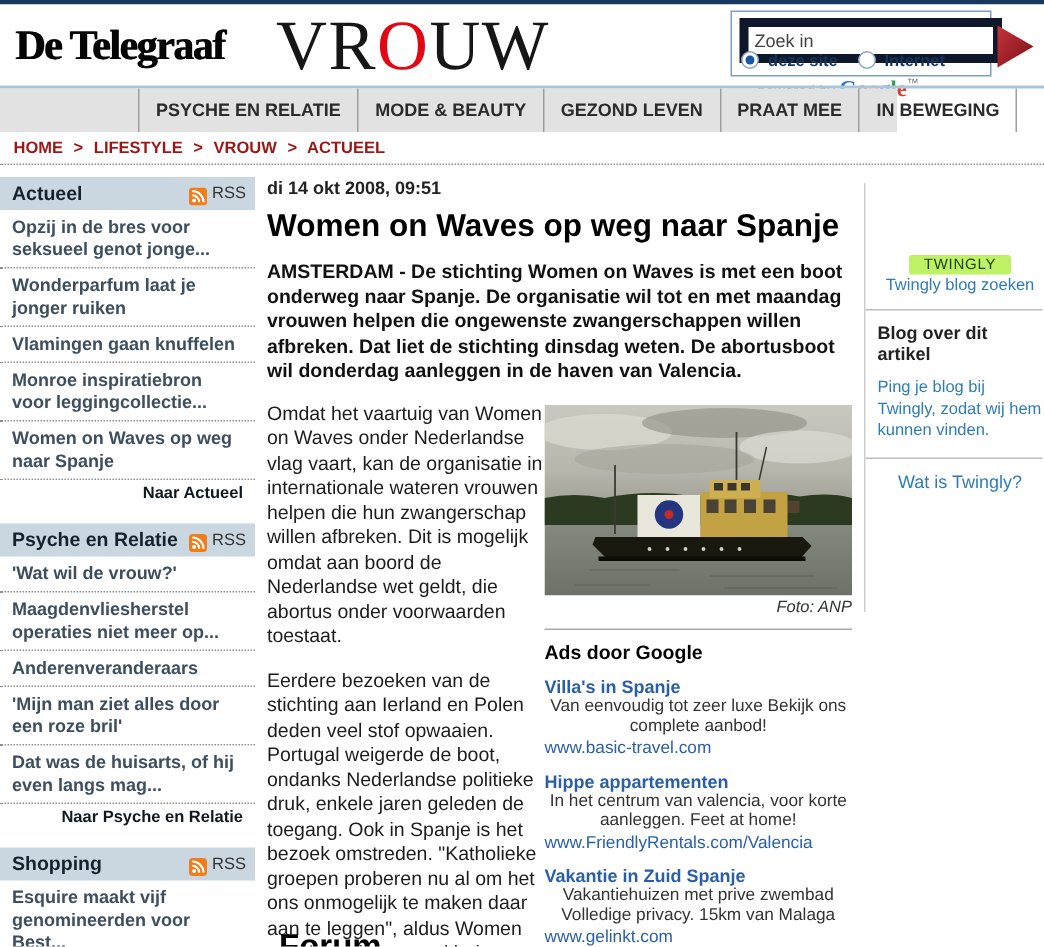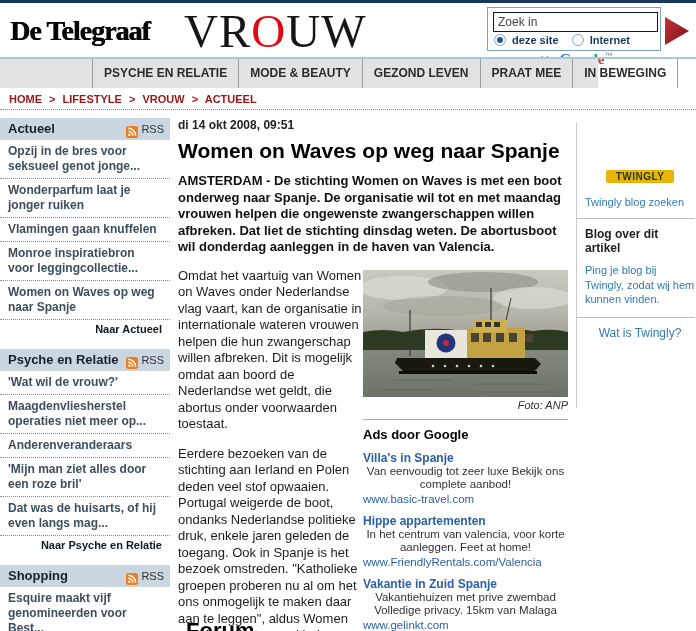--- a/index.html
+++ b/index.html
@@ -18,21 +18,21 @@
   .vrouw{
     position:absolute;left:184px;top:0px;
     font-family:"Liberation Serif",serif;font-size:47px;color:#161616;
     letter-spacing:1px;line-height:56px;
   }
   .vrouw .red{color:#e30613;}
   .searchpanel{position:absolute;left:487px;top:4px;width:172px;height:42px;
     border:1px solid #7aa0c8;background:#fff;}
   .searchpanel input{
     position:absolute;left:5px;top:4px;width:155px;height:16px;
-    border:1px solid #0f172a;font-family:"Liberation Sans",sans-serif;
+    border:6px solid #0f172a;font-family:"Liberation Sans",sans-serif;
     font-size:12px;color:#444;padding:1px 4px;
   }
   .radios{position:absolute;left:6px;top:26px;width:162px;height:14px;font-size:11px;font-weight:bold;color:#12365e;}
   .radio{display:inline-block;width:10px;height:10px;border:1px solid #8aa7c4;border-radius:50%;
     background:#fff;vertical-align:-2px;margin-right:3px;position:relative;}
   .radio.checked::after{content:"";position:absolute;left:2px;top:2px;width:6px;height:6px;border-radius:50%;background:#1b57a8;}
   .radios label{margin-right:10px;cursor:pointer;}
   .powered{position:absolute;left:505px;top:48px;width:160px;font-size:10px;color:#666;}
   .gword{font-family:"Liberation Serif",serif;font-weight:bold;font-size:15px;letter-spacing:0px;}
   .gB{color:#2a6bd4;} .gR{color:#d4412f;} .gY{color:#f0b627;} .gG{color:#2f9e44;}
@@ -79,23 +79,23 @@
   .adshdr{font-size:13px;font-weight:bold;color:#000;margin-bottom:9px;}
   .ad{margin-bottom:8px;}
   .adtitle{font-size:12px;font-weight:bold;color:#2a5fa8;line-height:14px;cursor:pointer;}
   .adtext{font-size:11.5px;color:#333;line-height:13.5px;text-align:center;}
   .adurl{font-size:11.5px;color:#2a5fa8;line-height:14px;cursor:pointer;}
   .partial{position:absolute;left:186px;top:618px;font-size:22px;font-weight:bold;color:#000;}
   
   .rightbar{position:absolute;left:576px;top:122px;width:119px;border-left:1px solid #ccc;
     min-height:286px;padding:0 0 0 8px;box-sizing:border-box;}
   .twinglytop{text-align:center;margin-top:44px;}
-  .twbadge{display:inline-block;background:#eab308;color:#23400f;font-size:10px;font-weight:bold;
+  .twbadge{display:inline-block;background:#bef264;color:#23400f;font-size:10px;font-weight:normal;
     padding:1px 10px;border-radius:2px;letter-spacing:0.5px;cursor:pointer;}
-  .twsearch{text-align:left;font-size:11px;color:#2f7cb5;margin-top:12px;cursor:pointer;}
+  .twsearch{text-align:center;font-size:11px;color:#2f7cb5;margin-top:0;cursor:pointer;}
   .twhr{border:none;border-top:1px solid #bbb;margin:10px 0 8px -8px;}
   .twhead{font-size:12px;font-weight:bold;color:#222;margin-bottom:8px;}
   .twbody{font-size:11px;color:#333;line-height:14.5px;margin-bottom:10px;}
   .twping{font-size:11px;color:#2f7cb5;line-height:14.5px;margin-bottom:8px;cursor:pointer;}
   .twwhat{text-align:center;font-size:12px;color:#2f7cb5;margin-top:6px;cursor:pointer;}
 </style>
 </head>
 <body>
 
 <div class="topline"></div>

